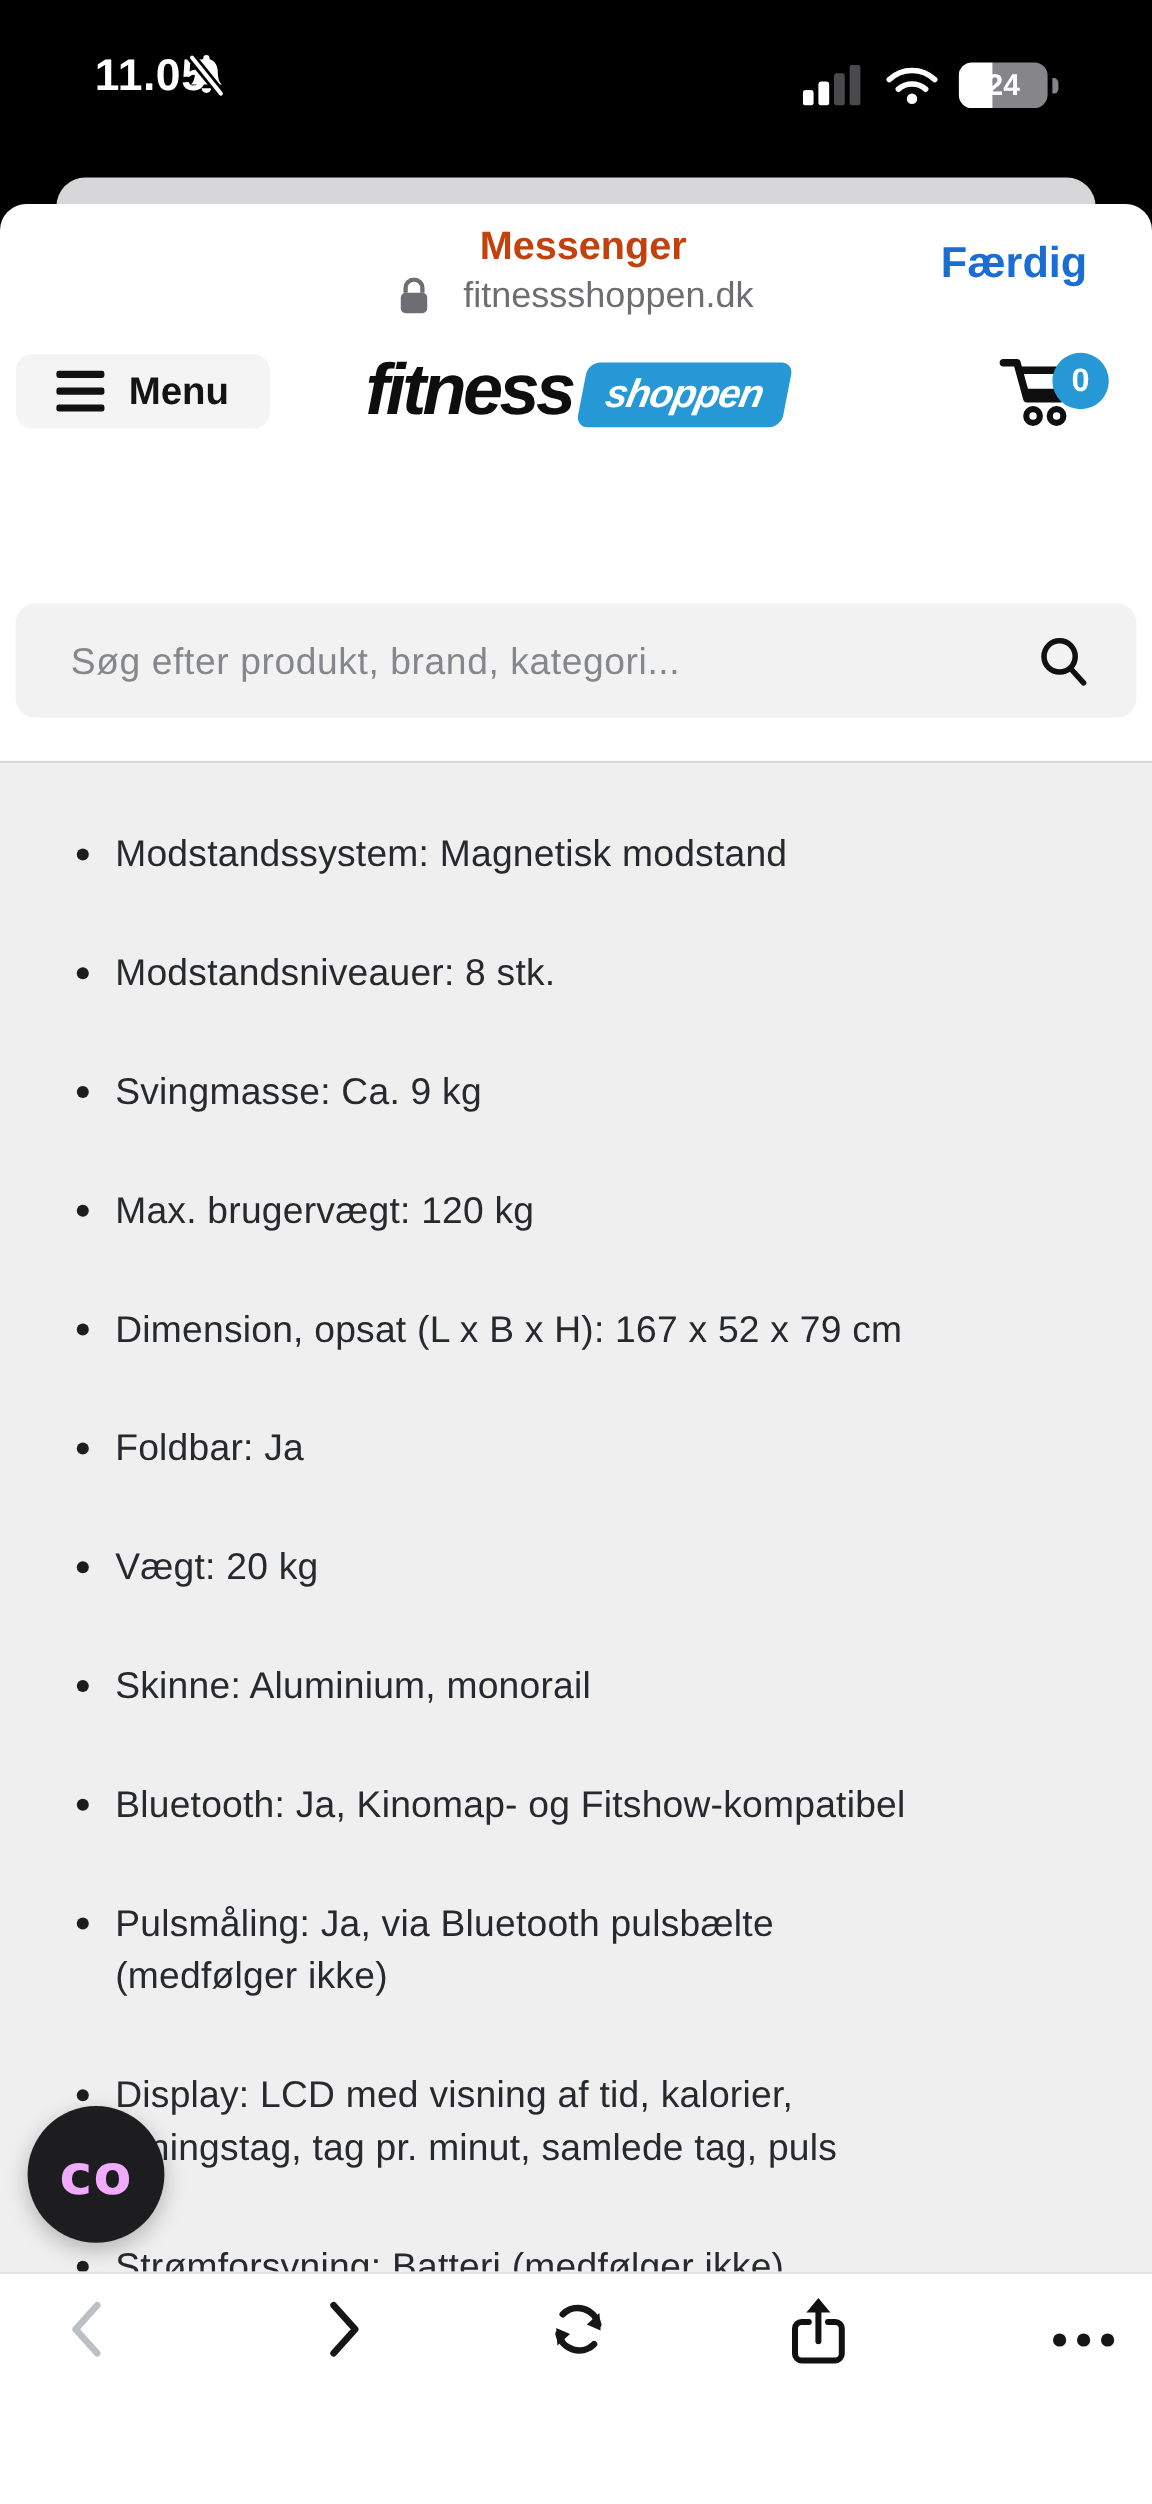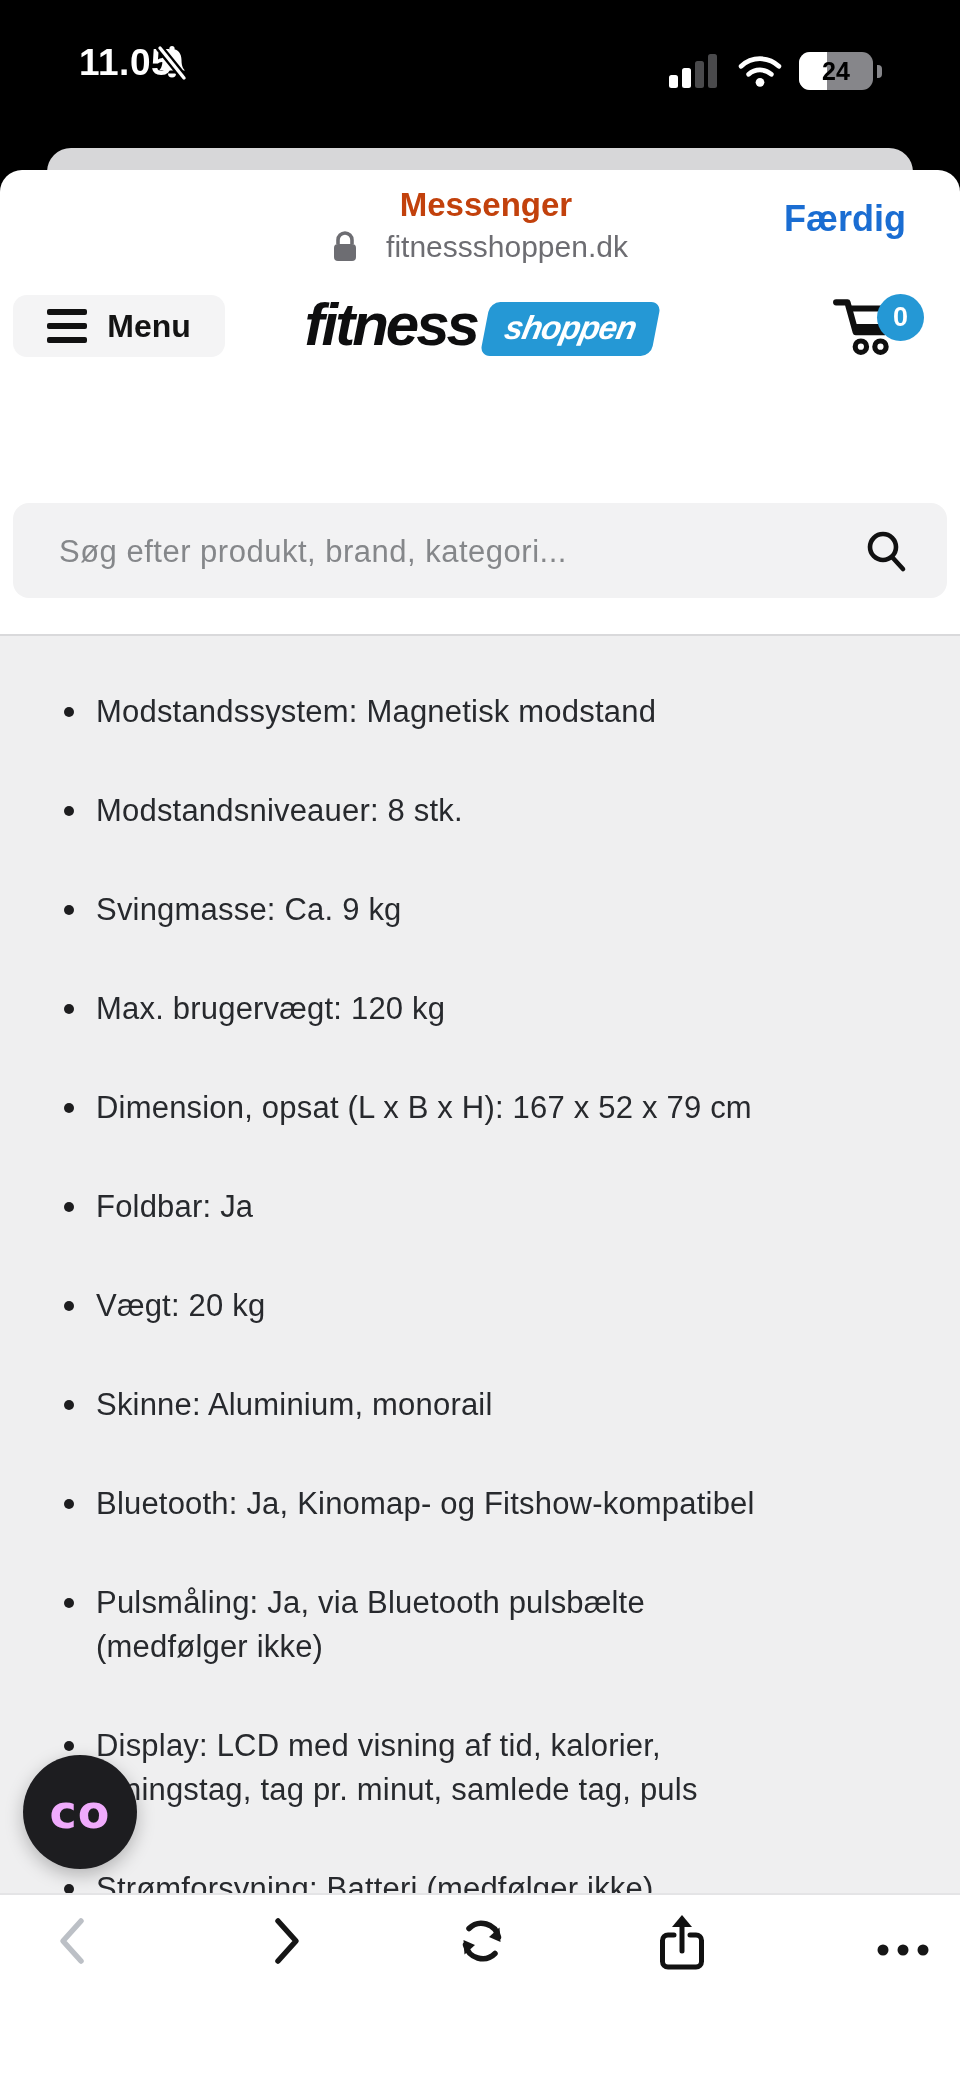--- a/index.html
+++ b/index.html
@@ -9,21 +9,21 @@
   
   .statusbar{position:absolute;left:0;top:0;width:960px;height:148px;background:#000;color:#fff;}
   .sb-time{position:absolute;left:57px;top:42px;font-size:37px;font-weight:700;letter-spacing:.5px;margin-left:22px;}
   .sb-bell{position:absolute;left:152px;top:44px;width:40px;height:40px;}
   .sb-right{position:absolute;right:78px;top:52px;display:flex;align-items:center;gap:16px;}
   .sb-signal{width:52px;height:34px;}
   .sb-wifi{width:46px;height:34px;}
   .battery{position:relative;width:74px;height:38px;border-radius:11px;background:#86868a;overflow:hidden;}
   .battery-fill{position:absolute;left:0;top:0;bottom:0;width:38%;background:#fff;}
   .battery-num{position:absolute;inset:0;display:flex;align-items:center;justify-content:center;
-               font-size:25px;font-weight:700;color:#000000;}
+               font-size:25px;font-weight:700;color:#ffffff;}
   .battery-nub{width:5px;height:13px;background:#86868a;border-radius:0 4px 4px 0;margin-left:-12px;}
   
   .peek-card{position:absolute;left:47px;top:148px;width:866px;height:60px;background:#d7d7d9;border-radius:24px 24px 0 0;}
   .sheet{position:absolute;left:0;top:170px;width:960px;height:1917px;background:#fff;border-radius:22px 22px 0 0;overflow:hidden;}
   
   .b-title{position:absolute;left:6px;top:16px;width:100%;text-align:center;
            font-size:33px;font-weight:700;color:#c2410c;}
   .b-urlrow{position:absolute;left:0;top:60px;width:100%;display:flex;align-items:center;justify-content:center;gap:28px;}
   .b-url{font-size:30px;color:#6d6d72;}
   .b-lock{width:26px;height:32px;}

